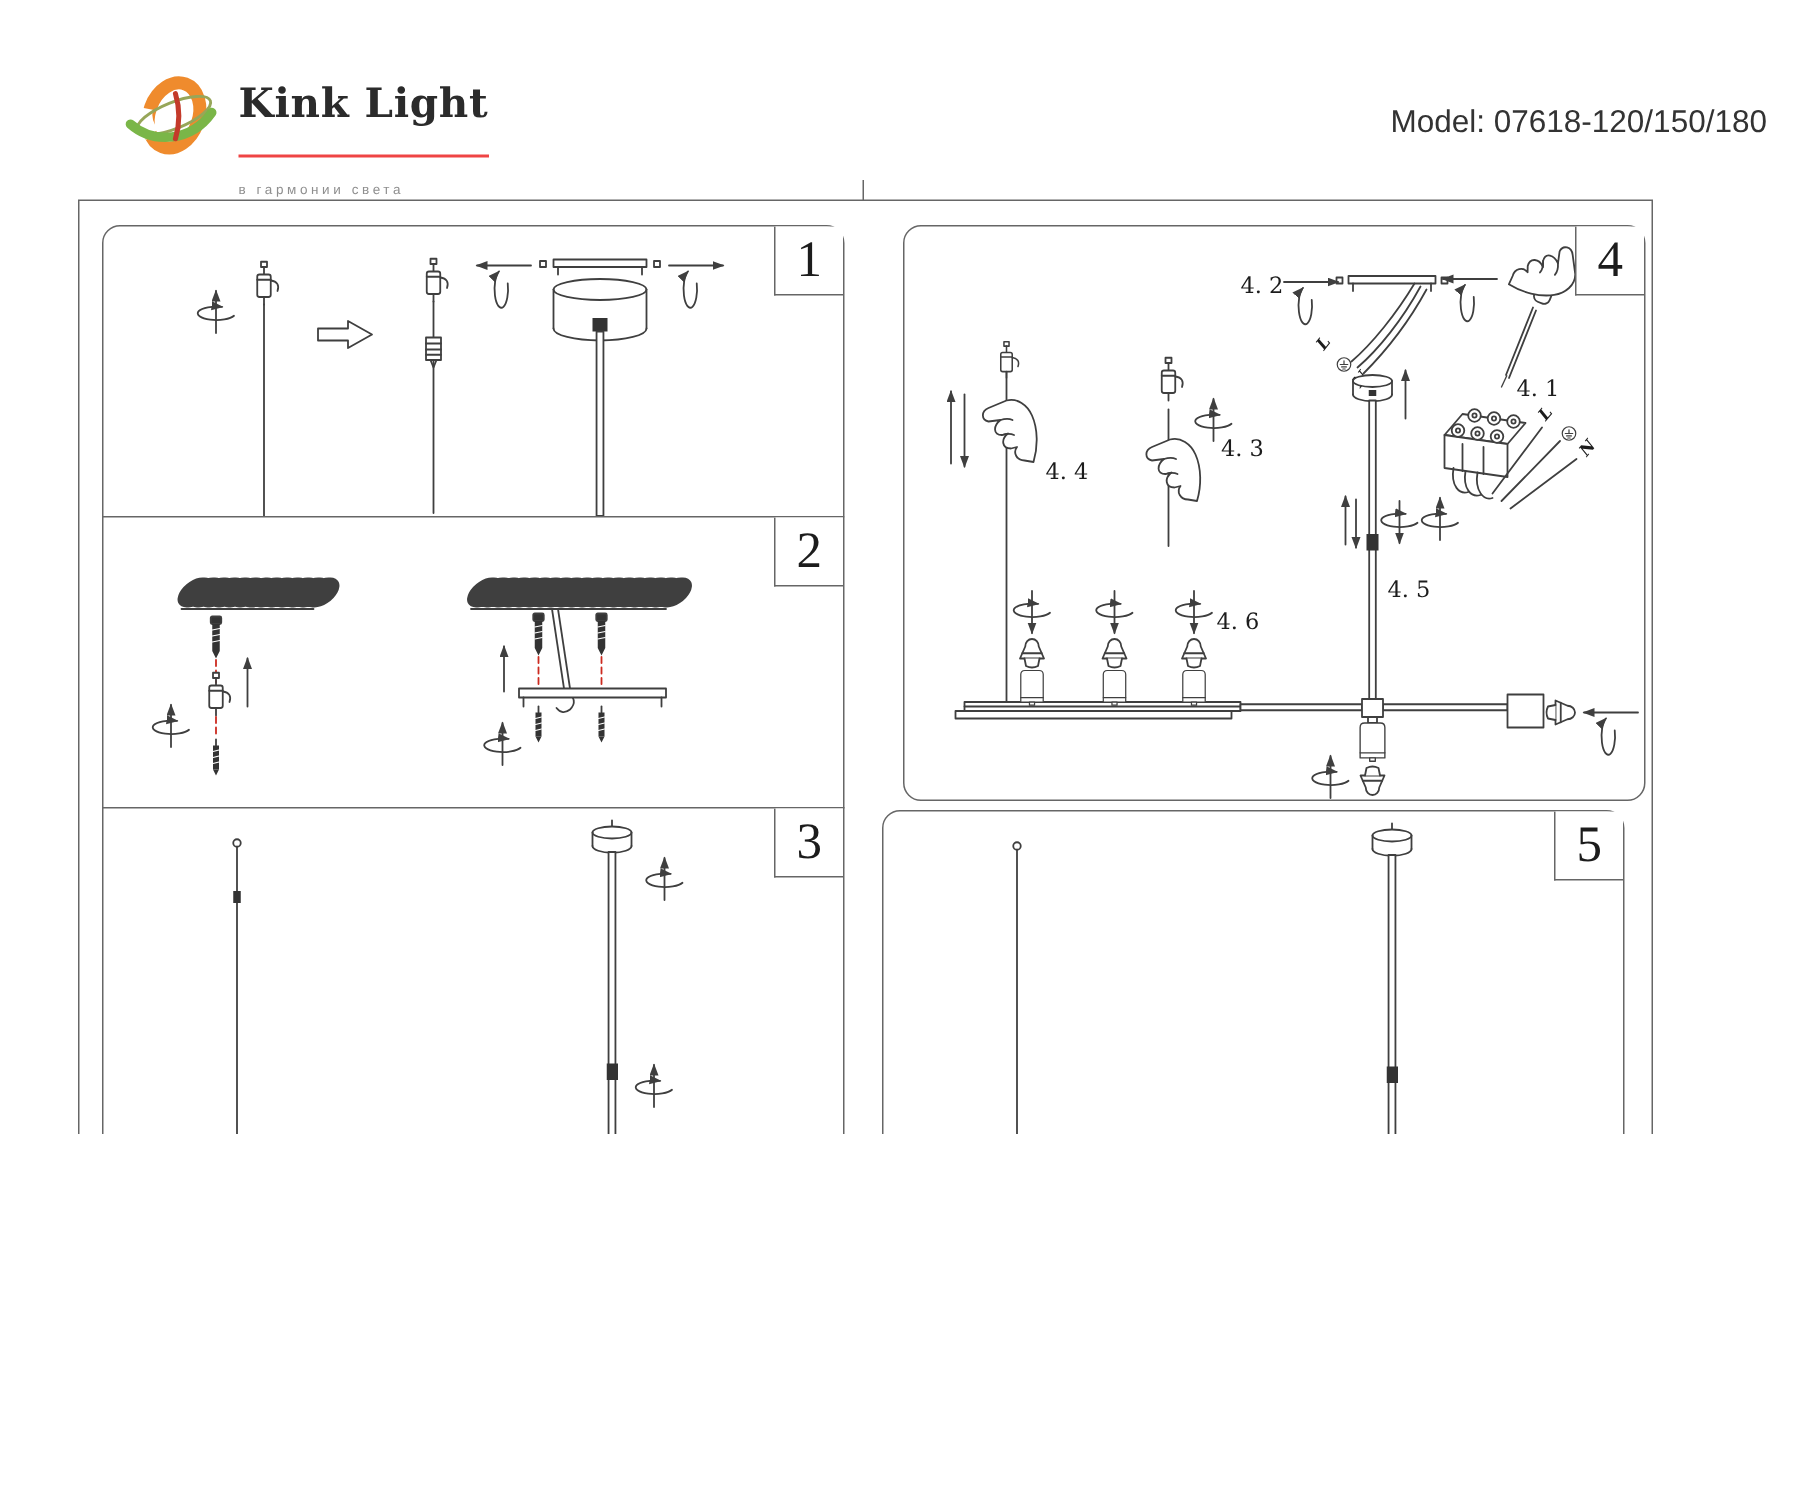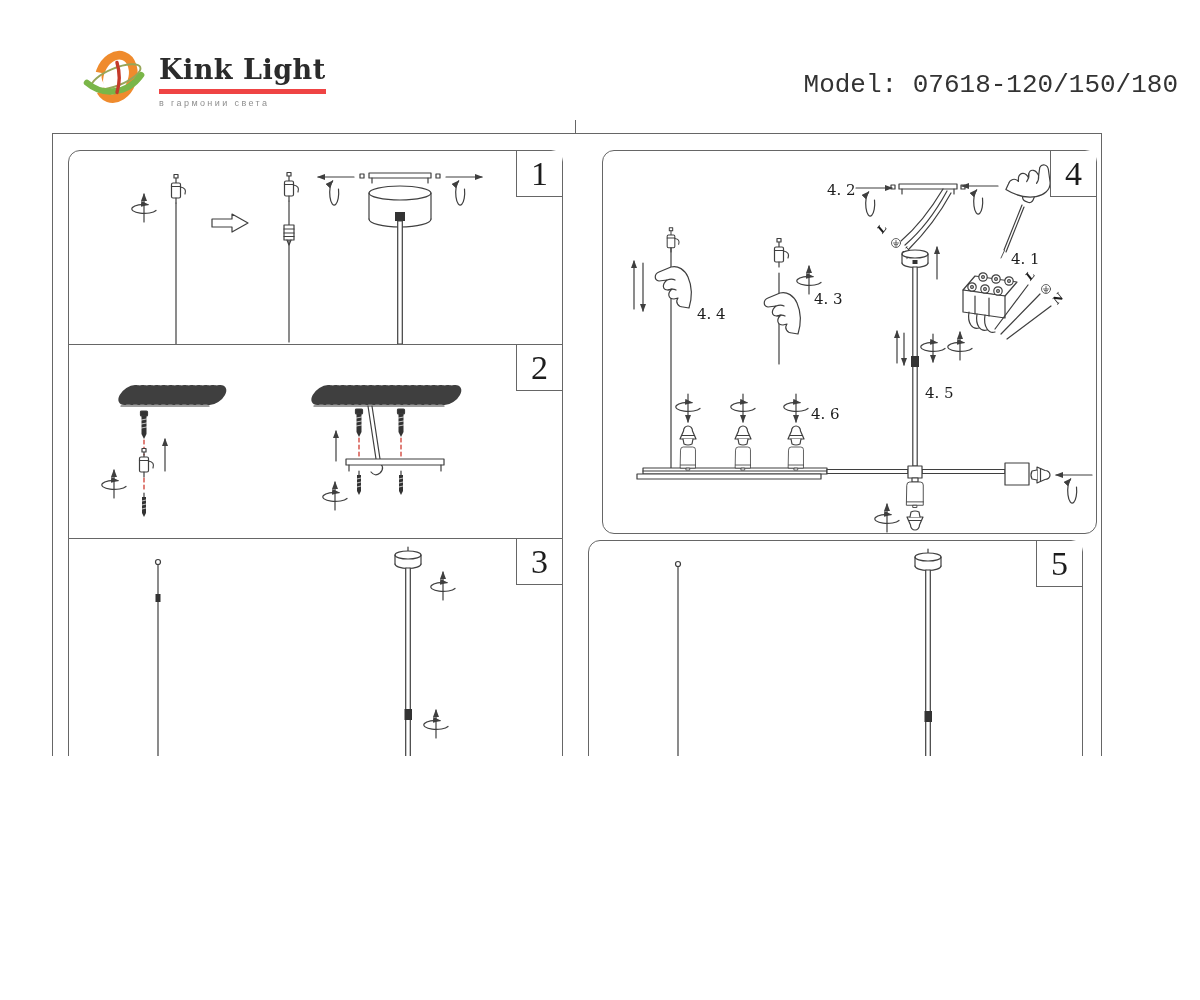--- a/index.html
+++ b/index.html
@@ -2,24 +2,24 @@
 <html><head>
 <meta charset="utf-8">
 <style>
   html,body{margin:0;padding:0;background:#fff;}
   #page{position:relative;width:1200px;height:756px;background:#fff;overflow:hidden;
         font-family:"Liberation Sans",sans-serif;color:#222;}
   
   #logo{position:absolute;left:85px;top:42px;display:flex;align-items:flex-start;gap:12px;}
   #logo .ltext{display:flex;flex-direction:column;margin-top:14px;}
   .brand{font-family:"DejaVu Serif",serif;font-weight:bold;font-size:27px;color:#2b2b2b;letter-spacing:.5px;line-height:1;}
-  .tagline{font-size:9px;letter-spacing:2.4px;color:#8f8f8f;margin-top:6px;border-top:5px solid #ef4444;padding-top:4px;}
+  .tagline{font-size:9px;letter-spacing:2.4px;color:#8f8f8f;margin-top:20px;border-top:2px solid #ef4444;padding-top:16px;}
   #title-wrap{position:absolute;left:160px;top:46px;width:880px;display:flex;justify-content:center;}
   #title{font-size:55px;font-weight:bold;color:#111;white-space:nowrap;transform:scaleX(.76);letter-spacing:0;}
-  #model{position:absolute;right:22px;top:70px;font-size:26px;color:#333;font-family:Liberation Mono, monospace;}
+  #model{position:absolute;right:22px;top:70px;font-size:21px;color:#333;}
   
   #frame{position:absolute;left:52px;top:133px;width:1048px;height:812px;border:1px solid #666;}
   .tick{position:absolute;width:1px;background:#666;}
   .panel{position:absolute;border:1px solid #666;background:#fff;box-sizing:border-box;}
   #p1{left:68px;top:150px;width:495px;height:195px;border-radius:12px 12px 0 0;}
   #p2{left:68px;top:344px;width:495px;height:195px;}
   #p3{left:68px;top:538px;width:495px;height:382px;border-radius:0 0 12px 12px;}
   #p4{left:588px;top:150px;width:495px;height:384px;border-radius:12px;margin-left:14px;}
   #p5{left:588px;top:540px;width:495px;height:380px;border-radius:12px;}
   .badge{position:absolute;top:0;right:0;width:45px;height:45px;background:#fff;

